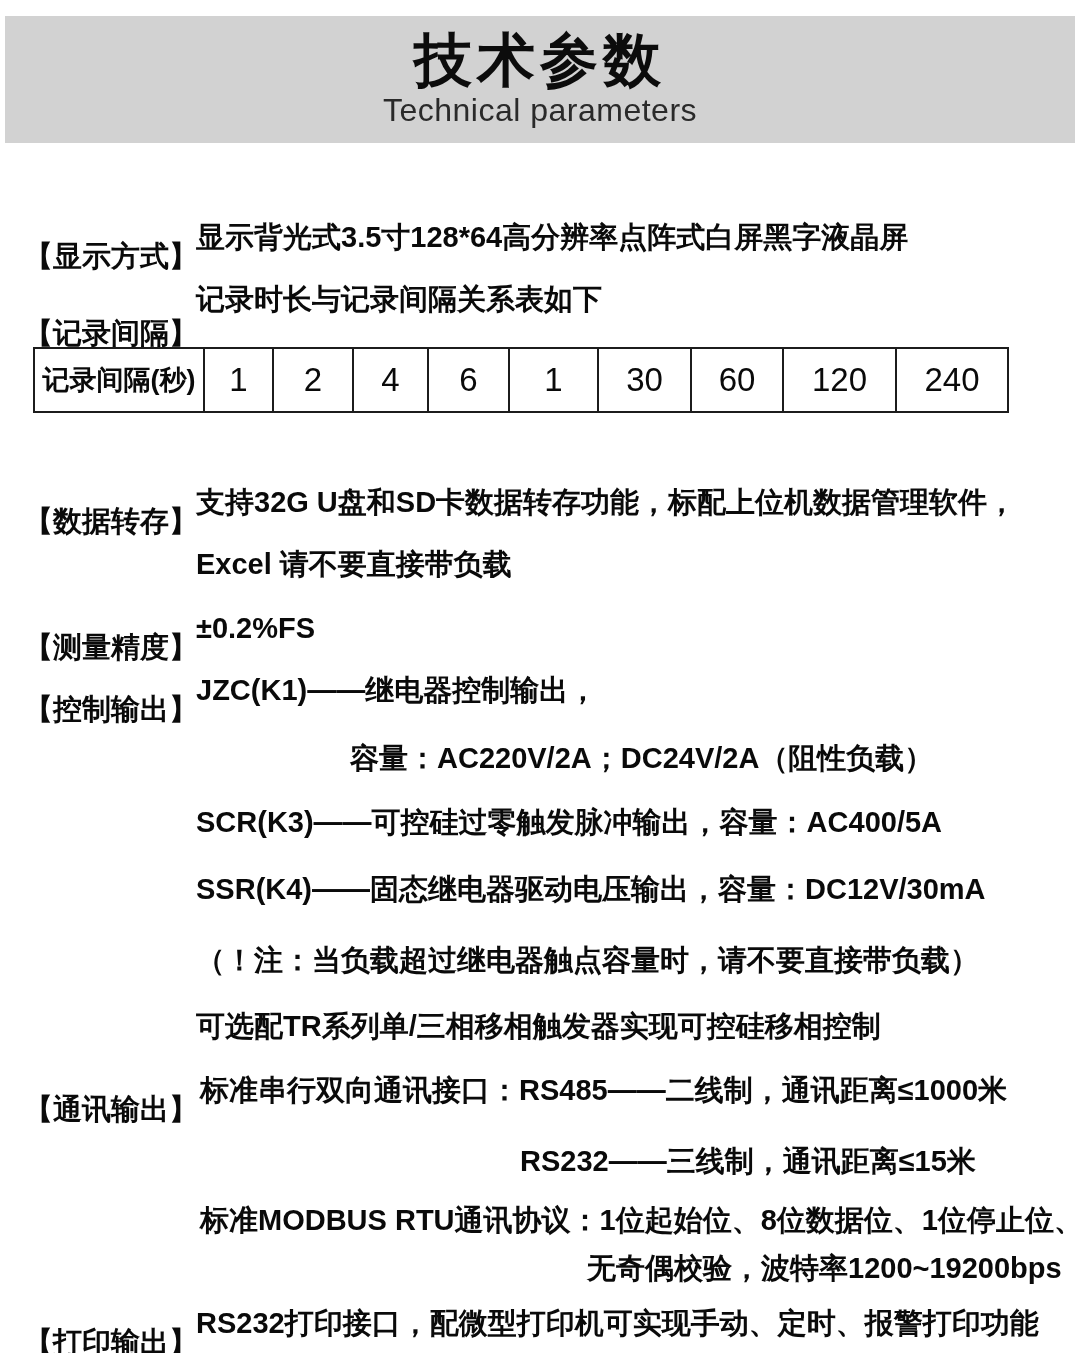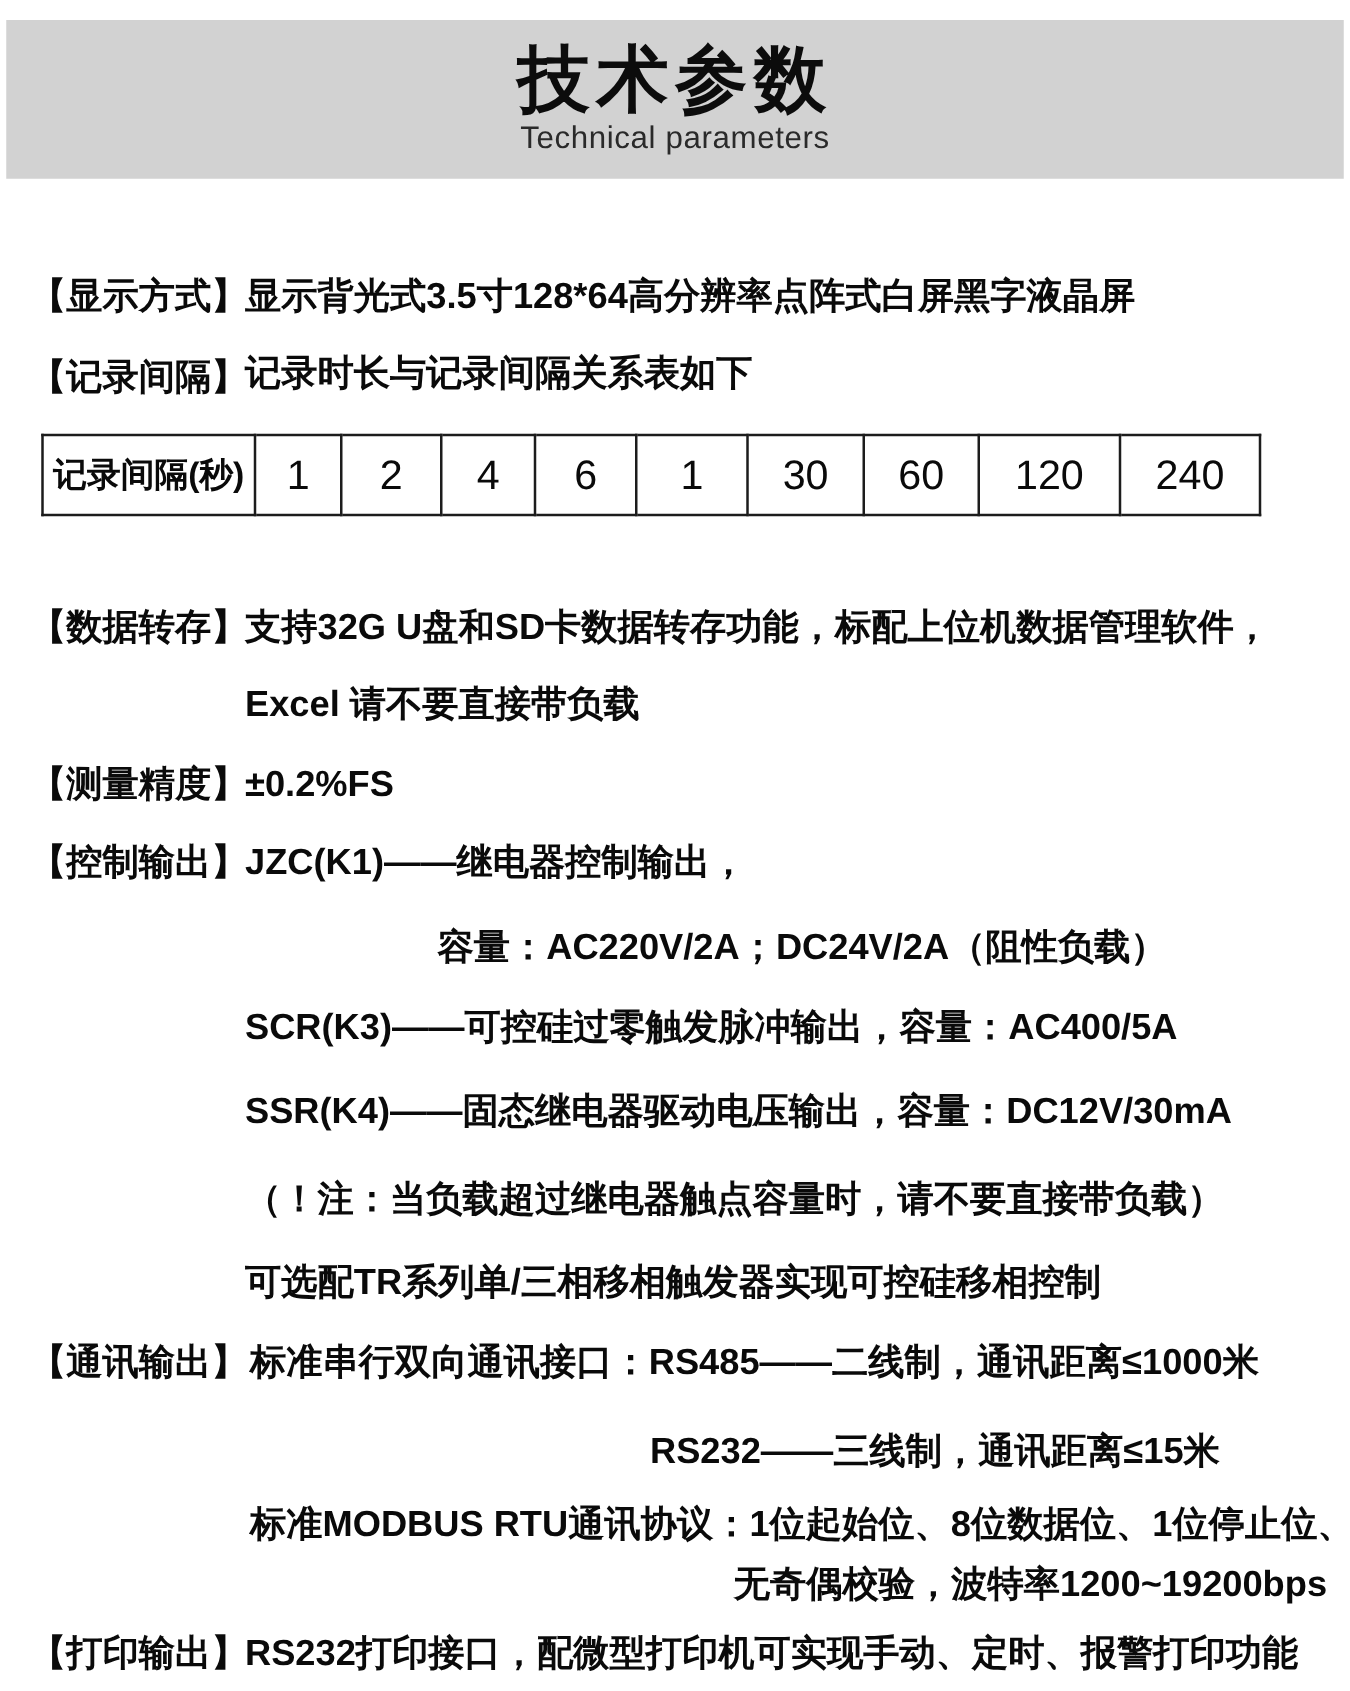--- a/index.html
+++ b/index.html
@@ -16,30 +16,30 @@
     width:1070px; height:127px;
     background:#d2d2d2;
     display:flex; flex-direction:column;
     align-items:center; justify-content:center;
   }
   .banner-title {
     font-size:58px; font-weight:900; line-height:1.05;
     letter-spacing:5px; color:#0c0c0c;
   }
   .banner-sub {
-    font-size:25px; font-weight:400; color:#2a2a2a;
+    font-size:32px; font-weight:400; color:#2a2a2a;
     letter-spacing:0.5px; margin-top:2px;
   }
   .t {
     position:absolute;
     font-size:29px; font-weight:600;
     line-height:36px; white-space:nowrap;
     color:#0a0a0a;
   }
-  .lbl { left:24px; }
+  .lbl { left:24px;margin-top:19px; }
   .spec-table {
     position:absolute; left:33px; top:347px;
     border-collapse:collapse; table-layout:fixed;
     background:#ffffff;
   }
   .spec-table td {
     border:2px solid #1c1c1c;
     height:53px; padding:12px 2px;
     text-align:center; vertical-align:middle;
     font-size:33px; font-weight:400; color:#0a0a0a;
@@ -52,21 +52,21 @@
 <body>
 
 <div class="banner">
   <div class="banner-title">技术参数</div>
   <div class="banner-sub">Technical parameters</div>
 </div>
 
 <div class="t lbl" style="top:219px">【显示方式】</div>
 <div class="t" style="top:219px;left:196px">显示背光式3.5寸128*64高分辨率点阵式白屏黑字液晶屏</div>
 
-<div class="t lbl" style="top:284px">【记录间隔】</div>
+<div class="t lbl" style="top:296px">【记录间隔】</div>
 <div class="t" style="top:281px;left:196px">记录时长与记录间隔关系表如下</div>
 
 <table class="spec-table">
   <colgroup>
     <col style="width:170px">
       <col style="width:69px">
       <col style="width:80px">
     <col style="width:75px">
       <col style="width:81px">
       <col style="width:89px">

